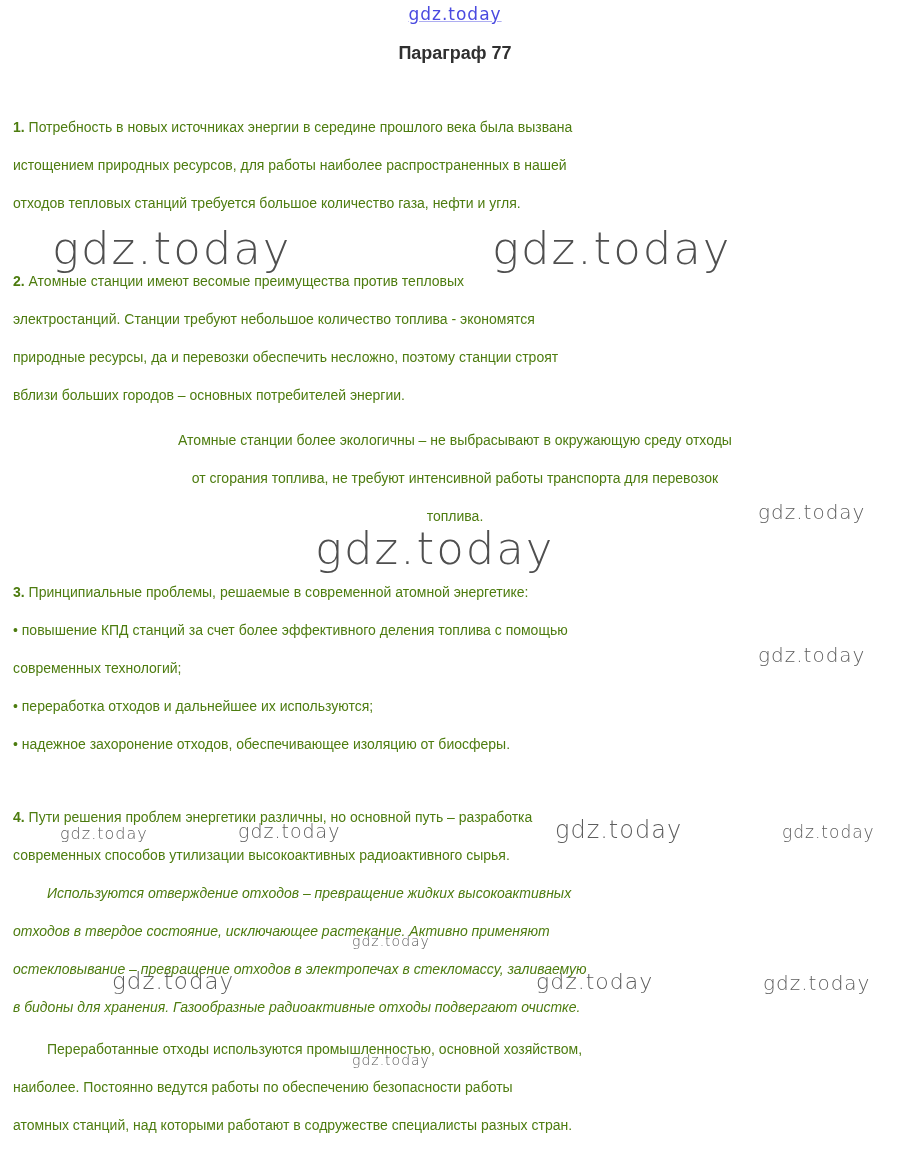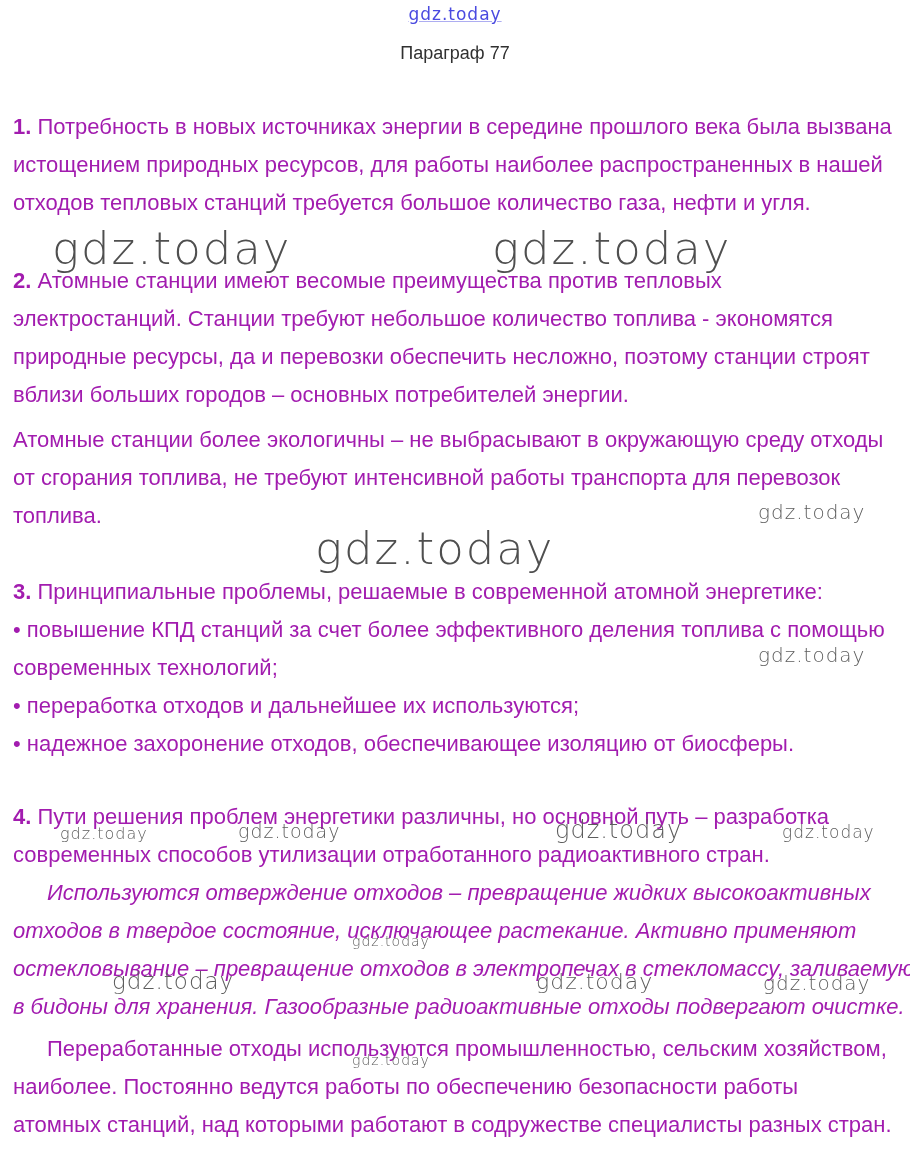--- a/index.html
+++ b/index.html
@@ -36,32 +36,32 @@
     user-select: none;
     font-weight: 300;
   }
   .wm.big { letter-spacing: 2px; color: #4f4f4f; }
   
   .title {
     margin-top: 42px;
     height: 22px;
     line-height: 22px;
     text-align: center;
-    font-weight: normal;
+    font-weight: bold;
     font-size: 18px;
     color: #303030;
   }
   
-  .para { font-size: 22px; line-height: 38px; color: #a21caf; }
+  .para { font-size: 14px; line-height: 38px; color: #4d7c0f; }
   .para .line { height: 38px; white-space: nowrap; }
   .para .line.indent { padding-left: 34px; }
   .para .num { font-weight: bold; }
   #p1  { margin-top: 44px; }
   #p2  { margin-top: 40px; }
-  #p2b { margin-top: 7px;  }
+  #p2b { margin-top: 7px; text-align: center;  }
   #p3  { margin-top: 38px; }
   #p4  { margin-top: 35px; }
   #p4b { margin-top: 0; font-style: italic;    }
   #p5  { margin-top: 4px;  }
 </style>
 </head>
 <body>
 
 <div id="page">
 
@@ -87,30 +87,30 @@
     </div>
   <div class="para" id="p3">
       <div class="line"><span class="num">3. </span>Принципиальные проблемы, решаемые в современной атомной энергетике:</div>
       <div class="line">• повышение КПД станций за счет более эффективного деления топлива с помощью</div>
       <div class="line">современных технологий;</div>
       <div class="line">• переработка отходов и дальнейшее их используются;</div>
       <div class="line">• надежное захоронение отходов, обеспечивающее изоляцию от биосферы.</div>
     </div>
   <div class="para" id="p4">
       <div class="line"><span class="num">4. </span>Пути решения проблем энергетики различны, но основной путь – разработка</div>
-      <div class="line">современных способов утилизации отработанного радиоактивного стран.</div>
+      <div class="line">современных способов утилизации высокоактивных радиоактивного сырья.</div>
     </div>
   <div class="para" id="p4b">
       <div class="line indent">Используются отверждение отходов – превращение жидких высокоактивных</div>
       <div class="line">отходов в твердое состояние, исключающее растекание. Активно применяют</div>
       <div class="line">остекловывание – превращение отходов в электропечах в стекломассу, заливаемую</div>
       <div class="line">в бидоны для хранения. Газообразные радиоактивные отходы подвергают очистке.</div>
     </div>
   <div class="para" id="p5">
-      <div class="line indent">Переработанные отходы используются промышленностью, сельским хозяйством,</div>
+      <div class="line indent">Переработанные отходы используются промышленностью, основной хозяйством,</div>
       <div class="line">наиболее. Постоянно ведутся работы по обеспечению безопасности работы</div>
       <div class="line">атомных станций, над которыми работают в содружестве специалисты разных стран.</div>
     </div>
 
   <span class="wm big" style="left:52px;  top:222px; font-size:45px;">gdz.today</span>
   <span class="wm big" style="left:492px; top:222px; font-size:45px;">gdz.today</span>
   <span class="wm" style="left:758px; top:500px; font-size:20px;">gdz.today</span>
   <span class="wm big" style="left:315px; top:522px; font-size:45px;">gdz.today</span>
   <span class="wm" style="left:758px; top:643px; font-size:20px;">gdz.today</span>
   <span class="wm" style="left:60px;  top:824px; font-size:16px;">gdz.today</span>

